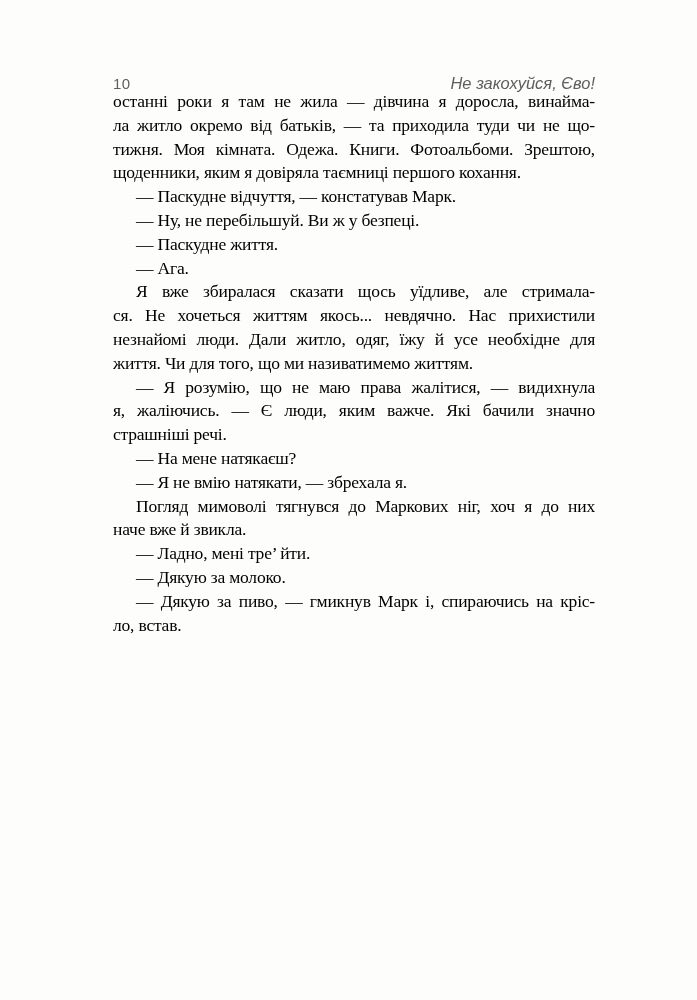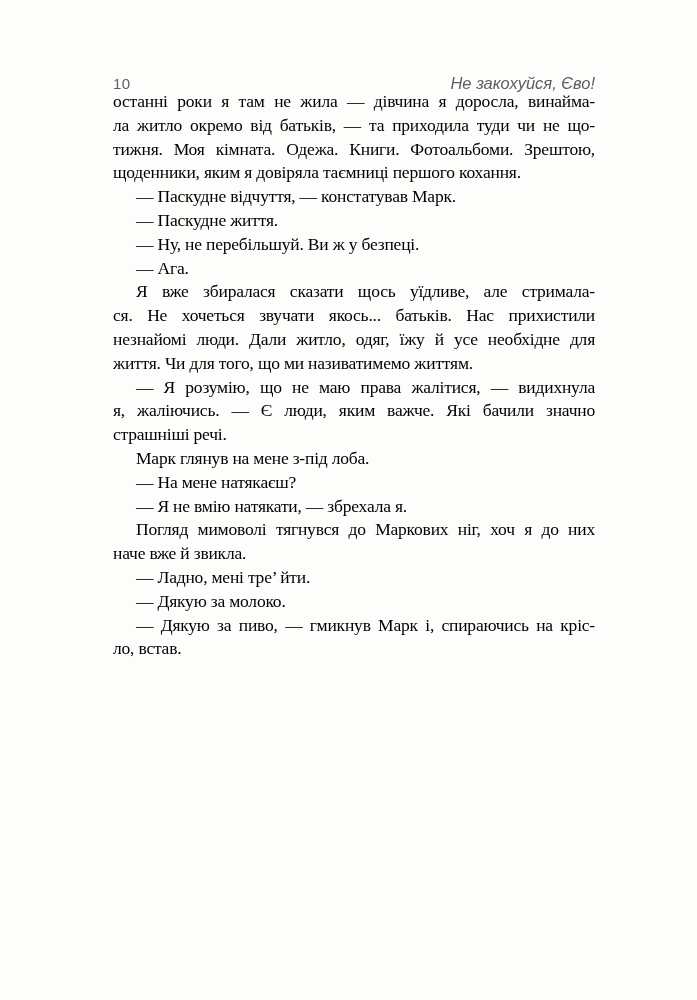--- a/index.html
+++ b/index.html
@@ -67,31 +67,30 @@
   <div class="running-head" style="color: rgb(94, 94, 94);">
     <span class="page-number">10</span>
     <span class="running-title">Не закохуйся, Єво!</span>
   </div>
   <div class="text-block" style="color: #000000;">
       <div class="line">останні роки я там не жила — дівчина я доросла, винайма-</div>
       <div class="line">ла житло окремо від батьків, — та приходила туди чи не що-</div>
       <div class="line">тижня. Моя кімната. Одежа. Книги. Фотоальбоми. Зрештою,</div>
       <div class="line last">щоденники, яким я довіряла таємниці першого кохання.</div>
       <div class="line last first-indent">— Паскудне відчуття, — констатував Марк.</div>
+      <div class="line last first-indent">— Ну, не перебільшуй. Ви ж у безпеці.</div>
       <div class="line last first-indent">— Паскудне життя.</div>
-      <div class="line last first-indent">— Ну, не перебільшуй. Ви ж у безпеці.</div>
       <div class="line last first-indent">— Ага.</div>
       <div class="line first-indent">Я вже збиралася сказати щось уїдливе, але стримала-</div>
-      <div class="line">ся. Не хочеться звучати якось... батьків. Нас прихистили</div>
+      <div class="line">ся. Не хочеться життям якось... невдячно. Нас прихистили</div>
       <div class="line">незнайомі люди. Дали житло, одяг, їжу й усе необхідне для</div>
       <div class="line last">життя. Чи для того, що ми називатимемо життям.</div>
       <div class="line first-indent">— Я розумію, що не маю права жалітися, — видихнула</div>
       <div class="line">я, жаліючись. — Є люди, яким важче. Які бачили значно</div>
       <div class="line last">страшніші речі.</div>
-      <div class="line last first-indent">Марк глянув на мене з-під лоба.</div>
       <div class="line last first-indent">— На мене натякаєш?</div>
       <div class="line last first-indent">— Я не вмію натякати, — збрехала я.</div>
       <div class="line first-indent">Погляд мимоволі тягнувся до Маркових ніг, хоч я до них</div>
       <div class="line last">наче вже й звикла.</div>
       <div class="line last first-indent">— Ладно, мені тре’ йти.</div>
       <div class="line last first-indent">— Дякую за молоко.</div>
       <div class="line first-indent">— Дякую за пиво, — гмикнув Марк і, спираючись на кріс-</div>
       <div class="line last">ло, встав.</div>
     </div>
 </div>

